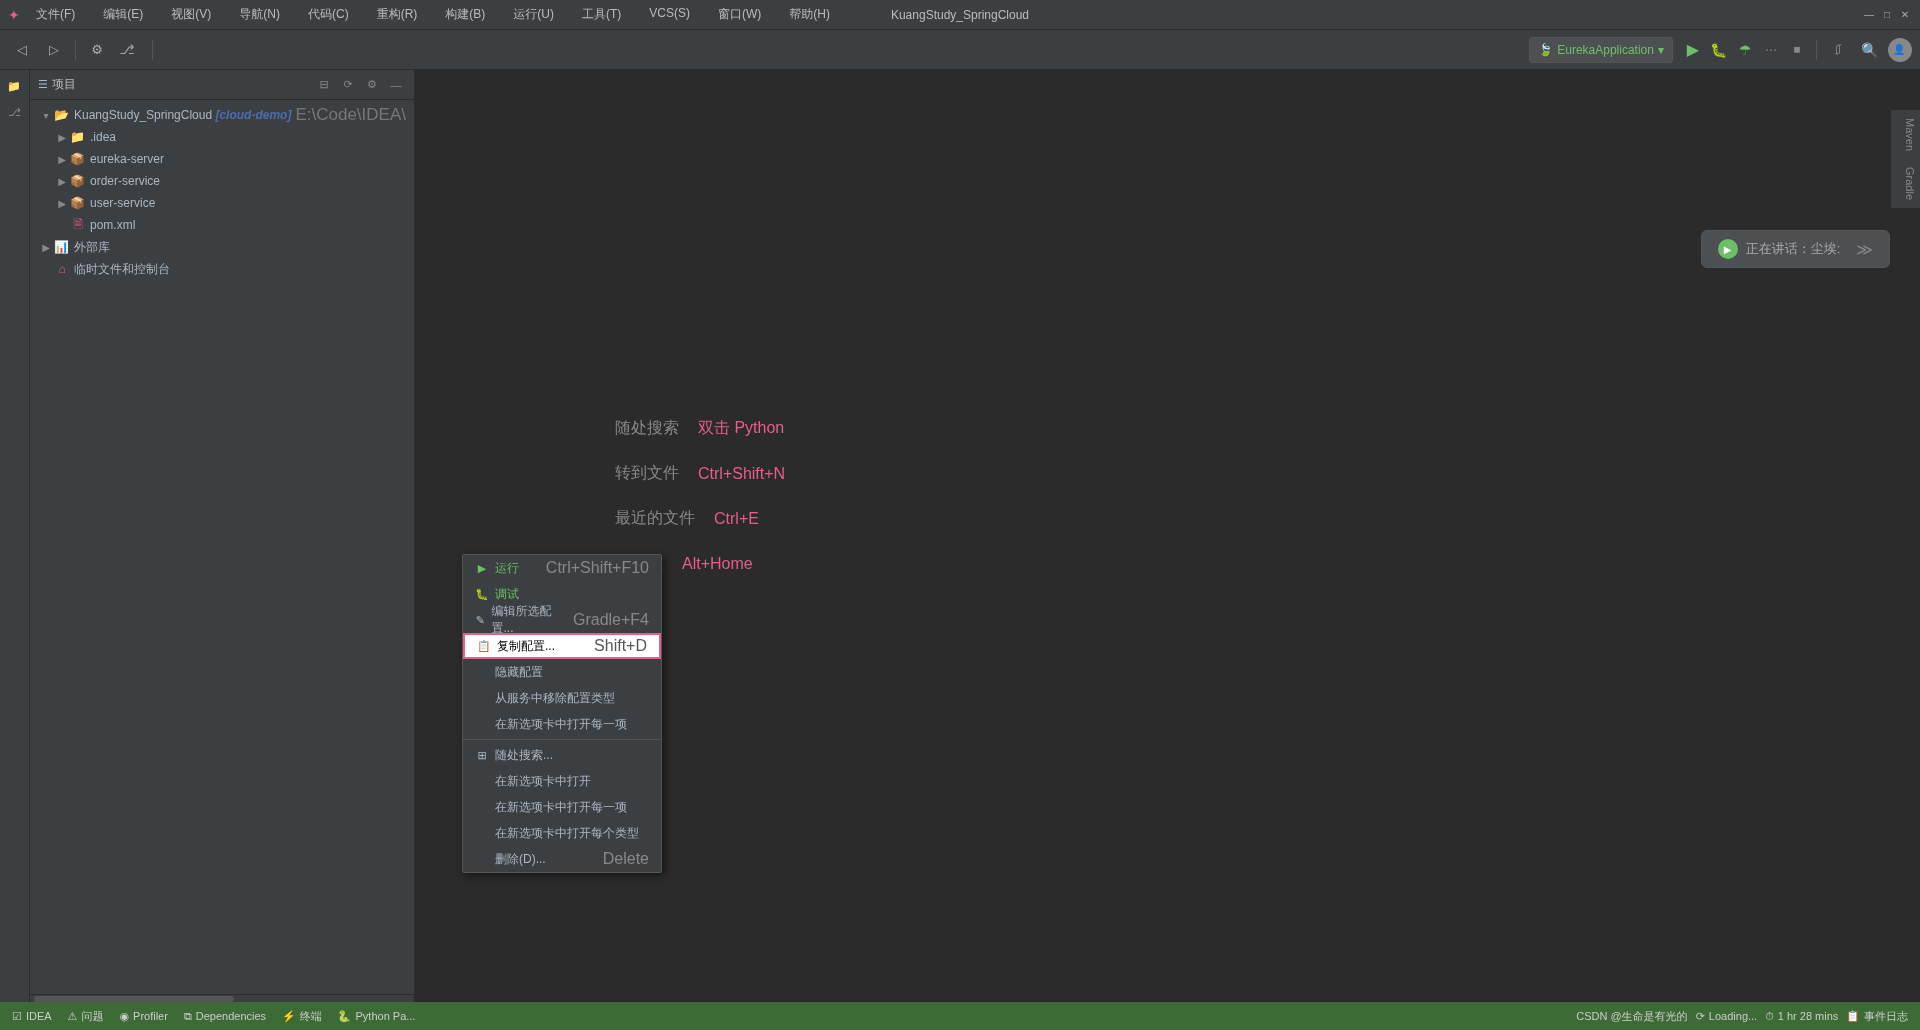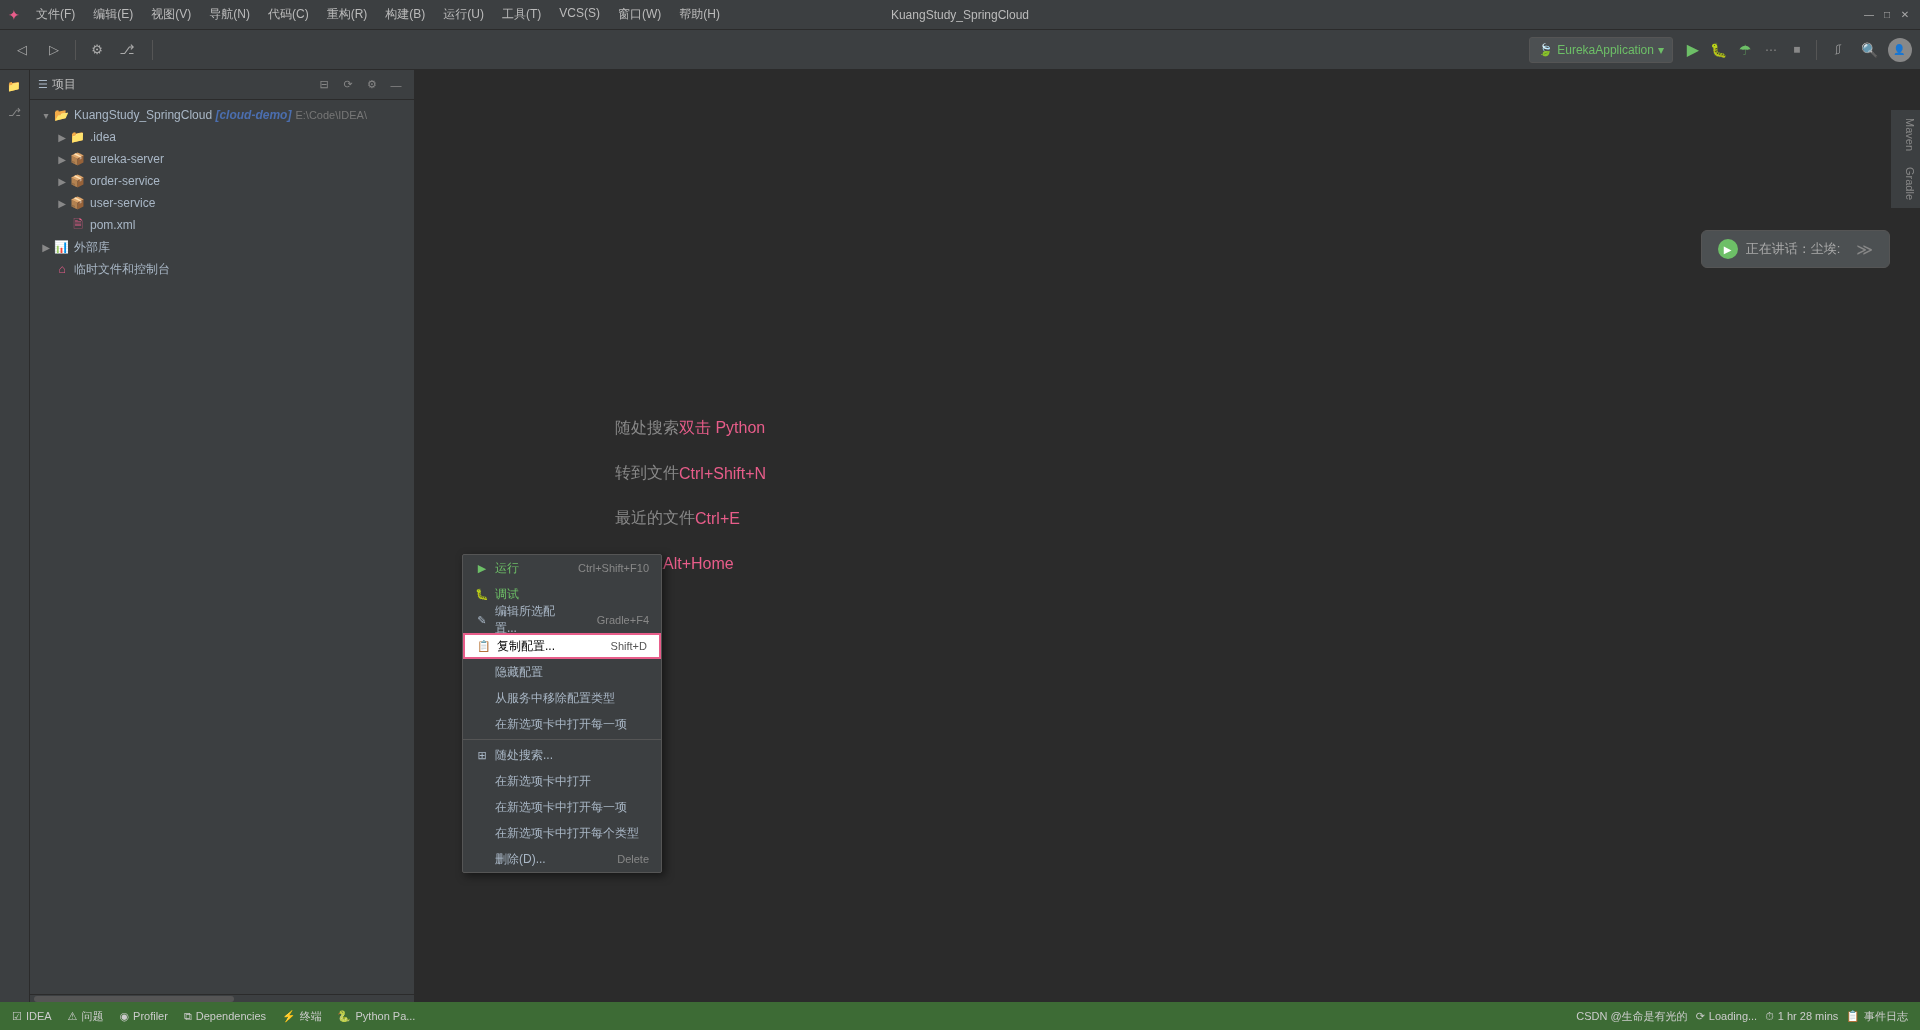--- a/index.html
+++ b/index.html
@@ -24,21 +24,21 @@
       border-bottom: 1px solid #2b2b2b;
       position: relative;
     }
     .title-bar-logo {
       width: 16px;
       height: 16px;
       margin-right: 6px;
     }
     .title-bar-menus {
       display: flex;
-      gap: 6px;
+      gap: 16px;
       font-size: 12px;
       color: #bbb;
     }
     .title-bar-menus span {
       padding: 2px 6px;
       cursor: pointer;
     }
     .title-bar-title {
       position: absolute;
       left: 50%;
@@ -175,21 +175,21 @@
       display: flex; align-items: center; justify-content: center;
       font-size: 10px; color: #888;
     }
     .tree-icon {
       width: 16px; height: 16px;
       margin-right: 4px;
       display: flex; align-items: center; justify-content: center;
       font-size: 12px;
     }
     .tree-label { font-size: 12px; color: #a9b7c6; }
-    .tree-label.path { color: #777; font-size: 11px; margin-left: 4px; }
+    .tree-label.path { color: #777; font-size: 17px; margin-left: 4px; }
     .indent1 { padding-left: 24px; }
 
     
     .scroll-area {
       height: 8px;
       background: #3c3f41;
       border-top: 1px solid #2b2b2b;
     }
     .scroll-thumb {
       height: 6px;
@@ -215,21 +215,21 @@
       flex-direction: column;
       align-items: flex-start;
       justify-content: center;
       padding-left: 200px;
       padding-bottom: 80px;
       gap: 24px;
     }
     .welcome-row {
       display: flex;
       align-items: center;
-      gap: 0;
+      gap: 19px;
     }
     .welcome-label {
       color: #888;
       font-size: 16px;
     }
     .welcome-shortcut {
       color: #e85d8a;
       font-size: 16px;
     }
 
@@ -339,21 +339,21 @@
     .ctx-item.highlighted {
       background: #fff;
       color: #000;
       border: 2px solid #e85d8a;
     }
     .ctx-item .left-content {
       display: flex;
       align-items: center;
       gap: 6px;
     }
-    .ctx-shortcut { color: #888; font-size: 11px; margin-left: 12px; }
+    .ctx-shortcut { color: #888; font-size: 16px; margin-left: 12px; }
     .ctx-sep { height: 1px; background: #555; margin: 2px 0; }
     .ctx-icon {
       width: 14px; height: 14px;
       display: flex; align-items: center; justify-content: center;
       font-size: 11px;
     }
     .ctx-item.run-item { color: #6dbf67; }
     .ctx-item.debug-item { color: #6dbf67; }
 
     

